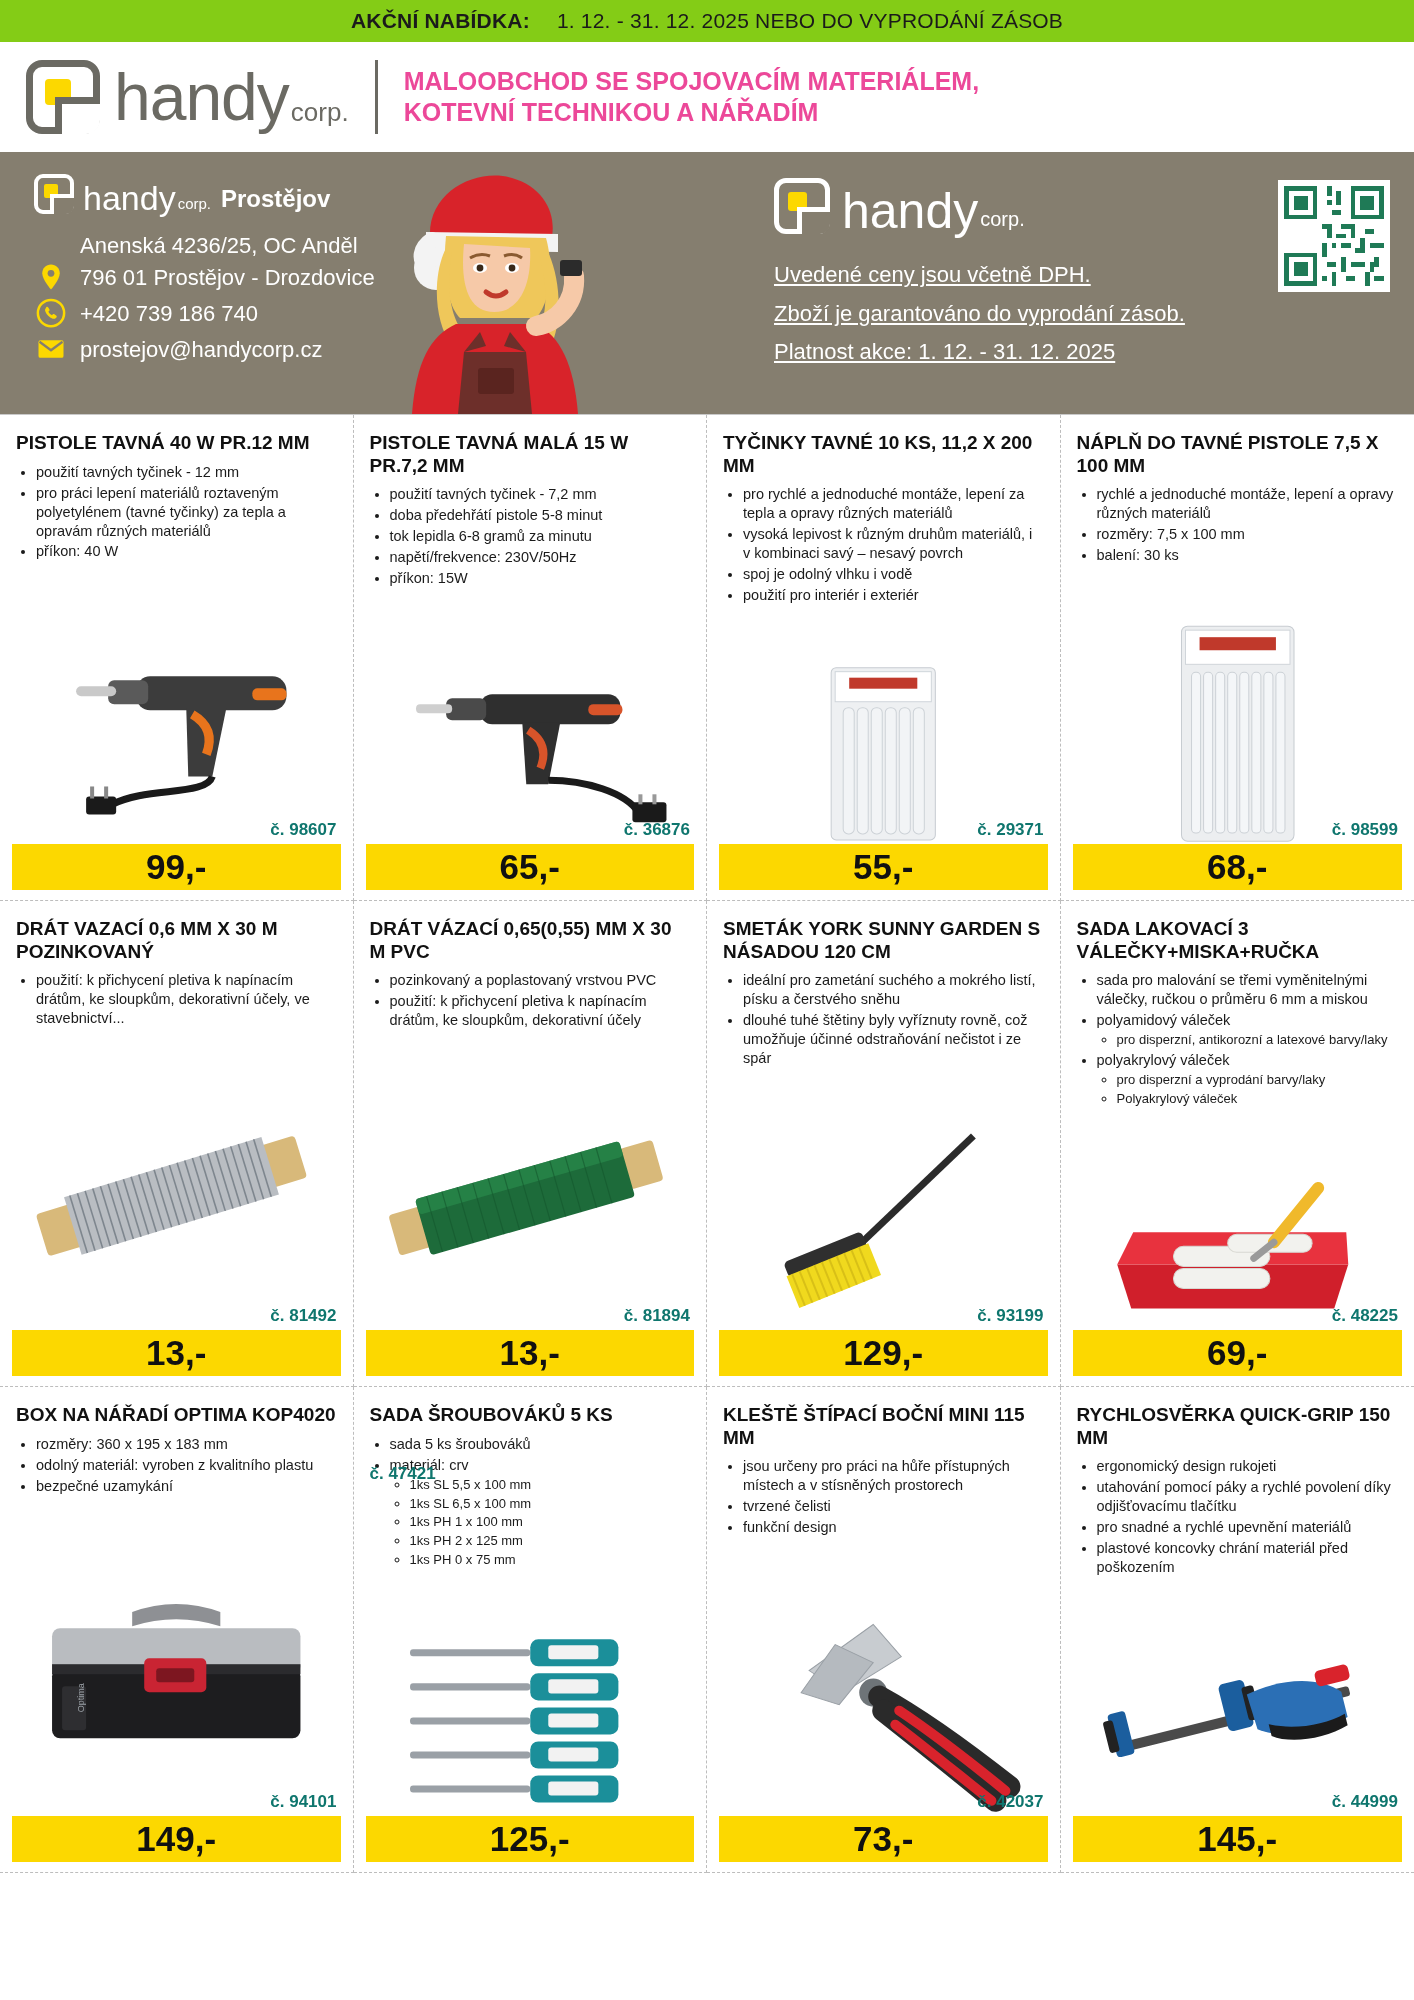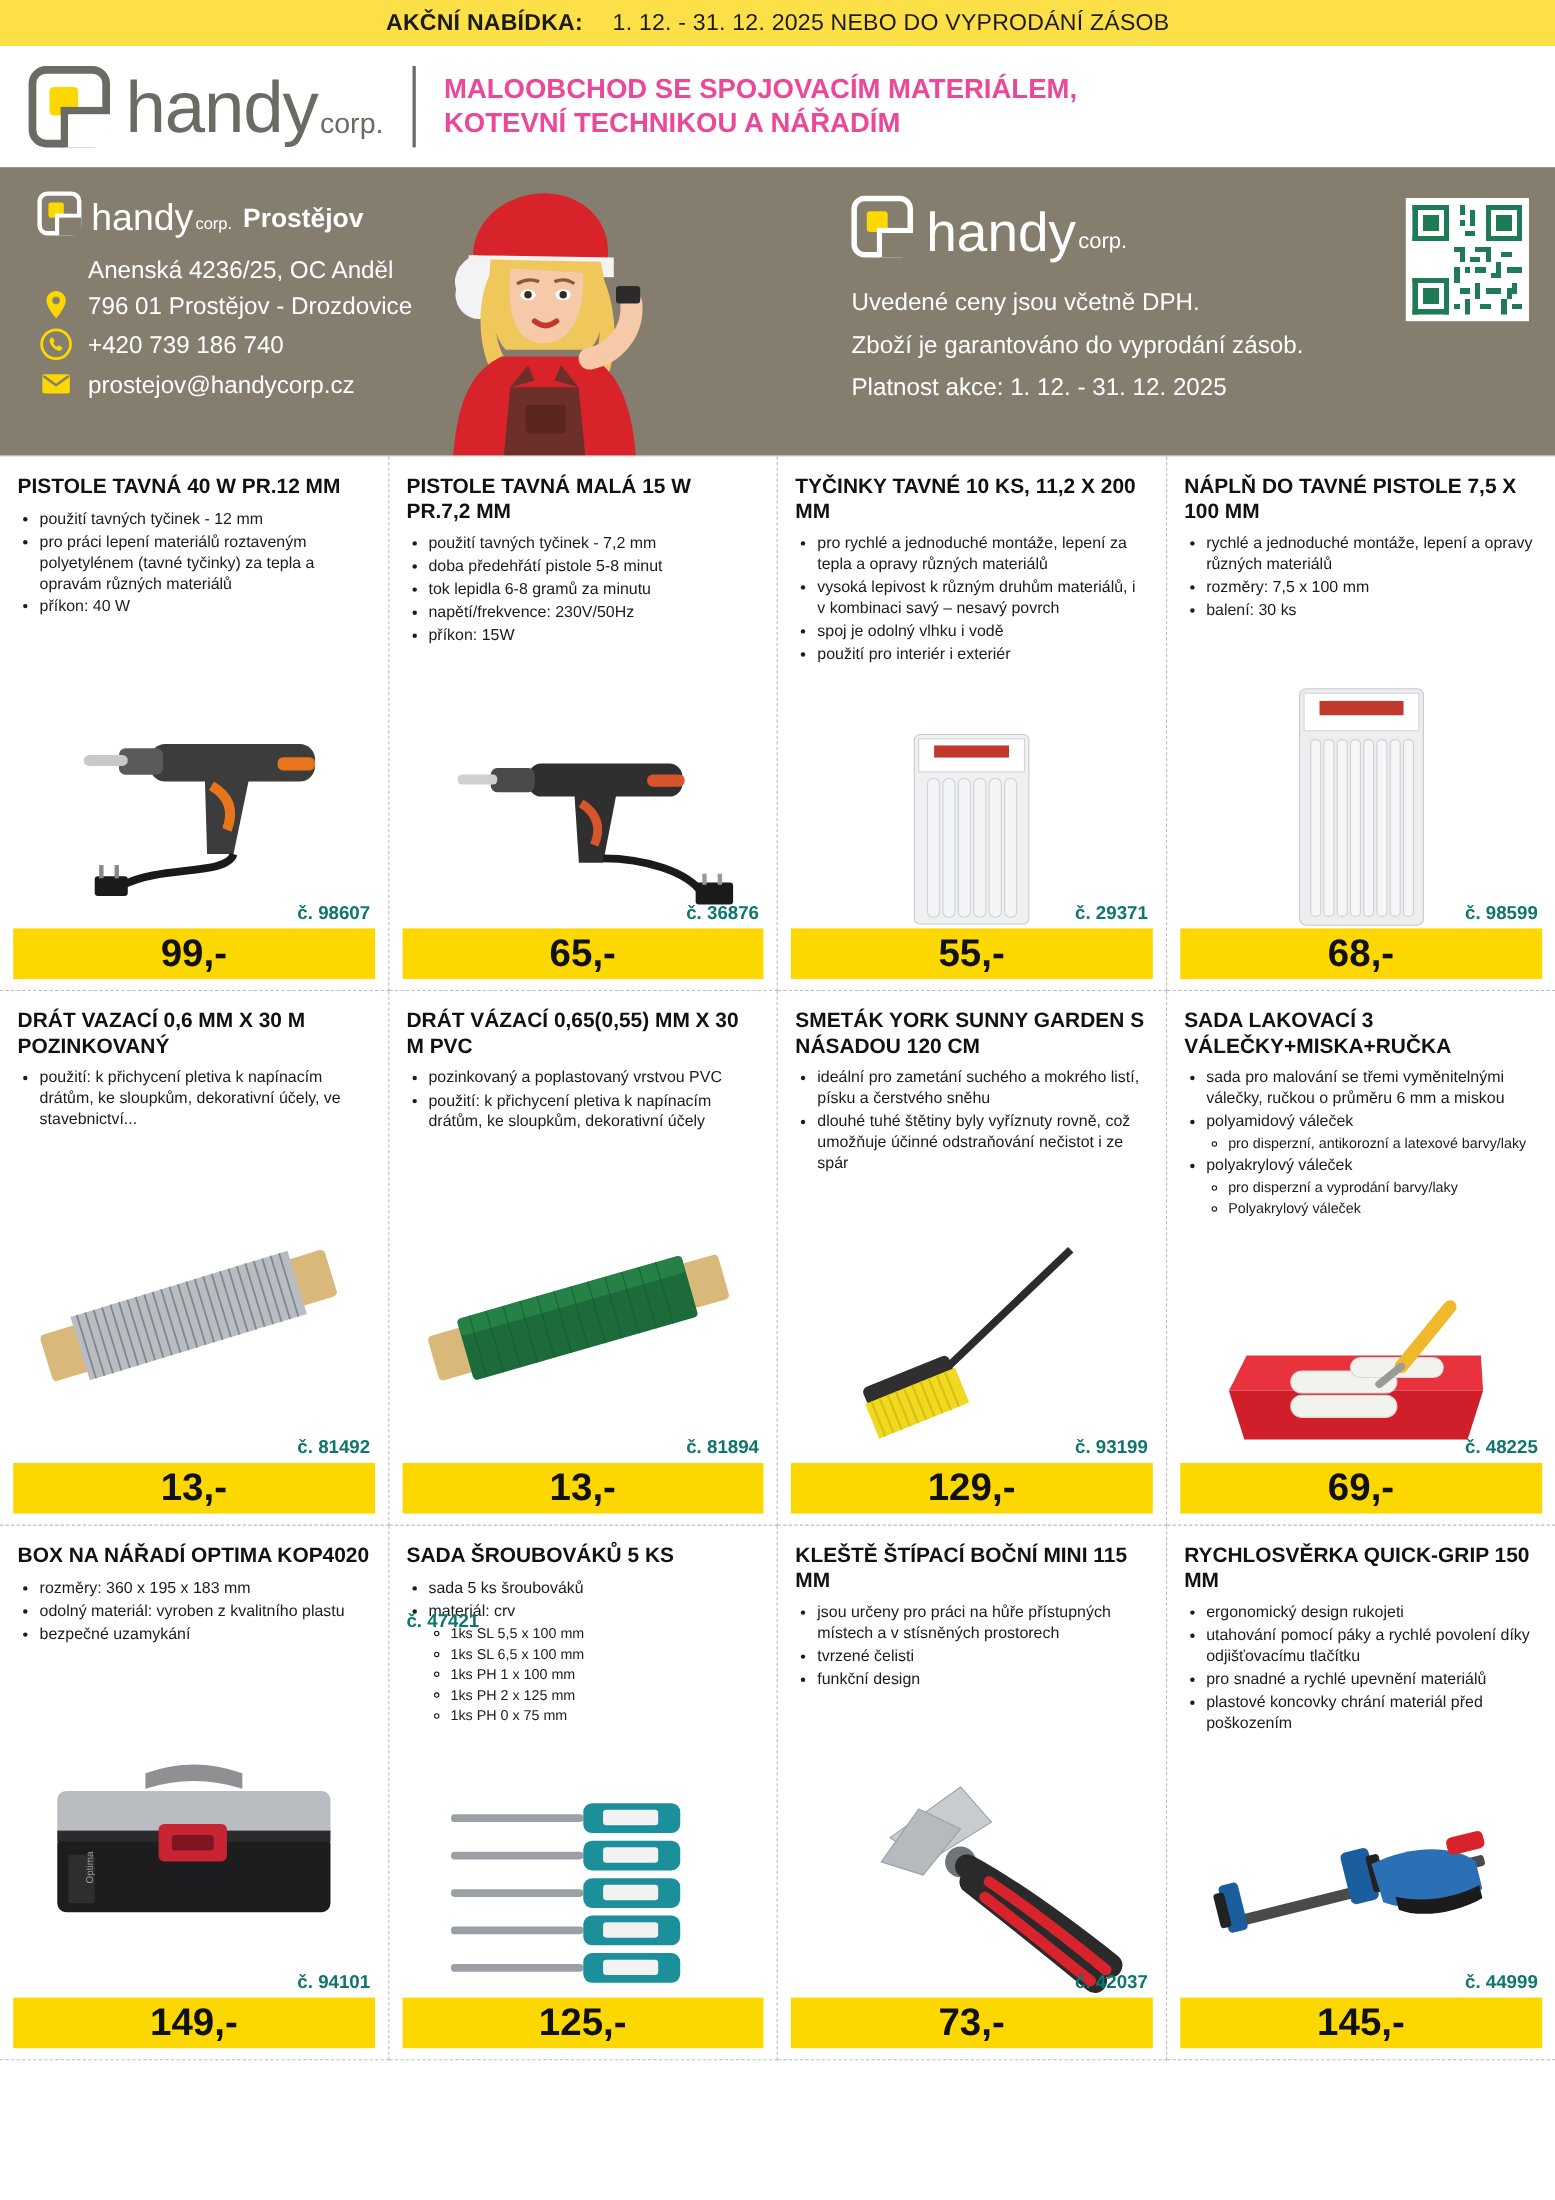--- a/index.html
+++ b/index.html
@@ -9,21 +9,21 @@
     height: 2000px;
     font-family: "Liberation Sans", sans-serif;
     background: #ffffff;
     color: #111;
     overflow: hidden;
   }
 
   
   .promo-bar {
     height: 42px;
-    background: #fde047;
+    background: #84cc16;
     display: flex;
     align-items: center;
     justify-content: center;
     font-size: 21px;
     letter-spacing: .2px;
     color: #1b1b1b;
     gap: 21px;
   }
   .promo-bar .strong { font-weight: bold; margin-right: 6px; }
 
@@ -183,21 +183,21 @@
     content: "";
     position: absolute; right: -5px; bottom: -5px;
     width: 28px; height: 22px;
     background: #857e6f;
     border-left: 5px solid #ffffff;
     border-top: 5px solid #ffffff;
     border-bottom-right-radius: 10px;
   }
   .cr-name { font-size: 50px; font-weight: 500; line-height: .9; }
   .cr-corp { font-size: 20px; margin-left: 2px; margin-bottom: 3px; }
-  .cr-note { font-size: 22px; line-height: 1.75; }
+  .cr-note { font-size: 22px; line-height: 1.75; text-decoration: underline; }
   .qr {
     position: absolute;
     right: 24px; top: 28px;
     width: 112px; height: 112px;
     background: #fff;
     padding: 6px;
   }
   .qr svg { display: block; }
 
   

